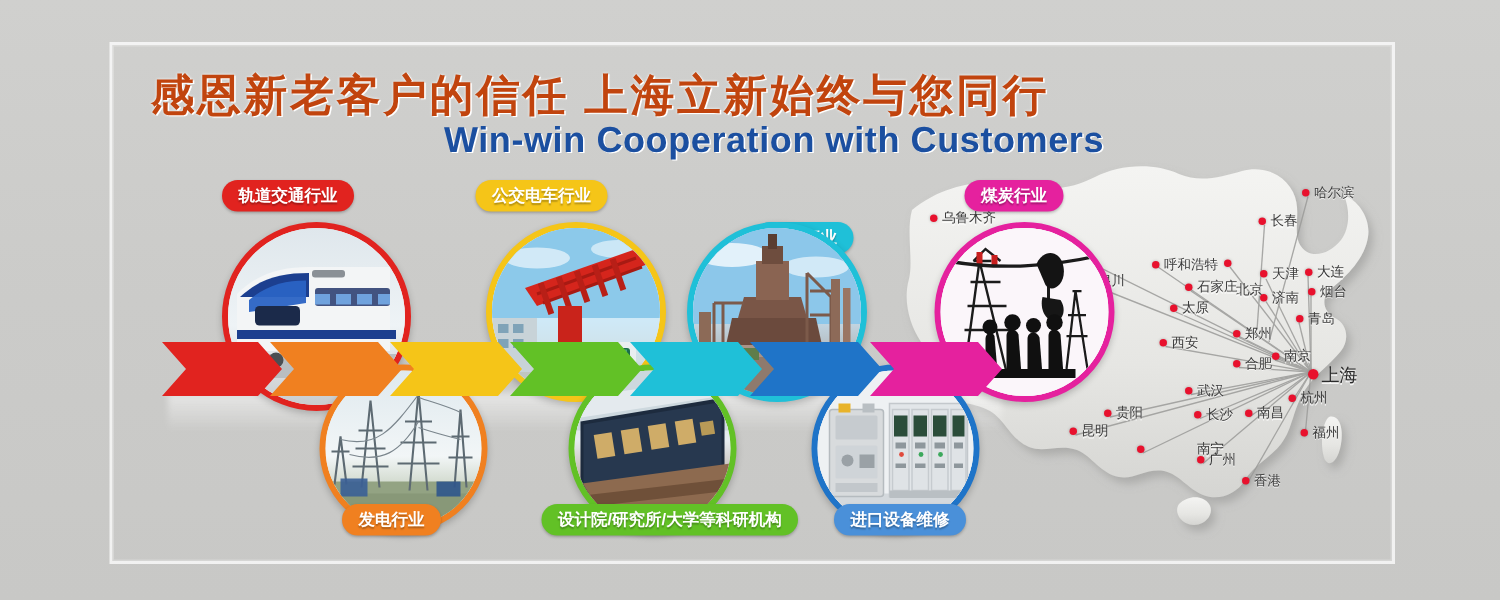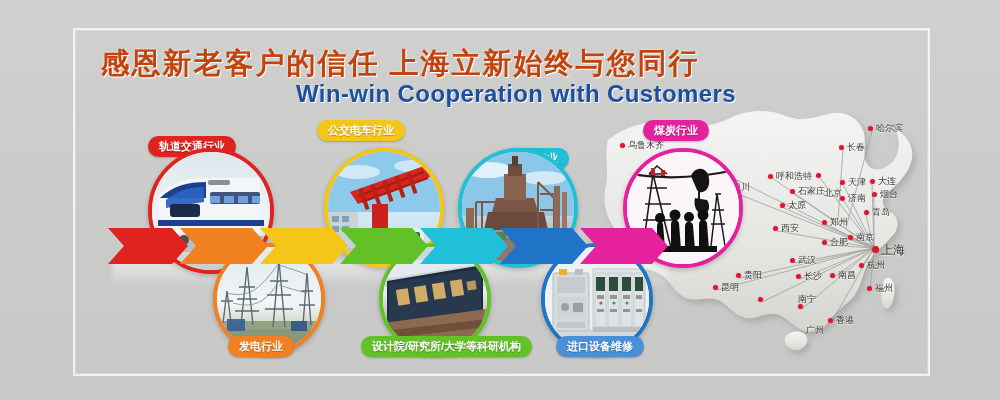--- a/index.html
+++ b/index.html
@@ -201,39 +201,39 @@
         <span class="city" style="left: 204px; top: 170px;">长沙</span>
         <span class="dot" style="left: 230px; top: 173px; background: rgb(232, 17, 45);"></span>
         <span class="city" style="left: 238px; top: 169px;">南昌</span>
         <span class="dot" style="left: 113px; top: 185px; background: rgb(232, 17, 45);"></span>
         <span class="city" style="left: 121px; top: 181px;">昆明</span>
         <span class="dot" style="left: 267px; top: 186px; background: rgb(232, 17, 45);"></span>
         <span class="city" style="left: 275px; top: 182px;">福州</span>
         <span class="dot" style="left: 158px; top: 197px; background: rgb(232, 17, 45);"></span>
         <span class="city" style="left: 166px; top: 193px; margin-left: 32px;">南宁</span>
         <span class="dot" style="left: 198px; top: 204px; background: rgb(232, 17, 45);"></span>
-        <span class="city" style="left: 206px; top: 200px; margin-top: 24px;">广州</span>
+        <span class="city" style="left: 206px; top: 200px;">广州</span>
         <span class="dot" style="left: 228px; top: 218px; background: rgb(232, 17, 45);"></span>
         <span class="city" style="left: 236px; top: 214px;">香港</span>
       </div>
   </div>
 
   <div class="ribbon-shadow"></div>
   <div class="ribbon" id="ribbon">
       <div class="chev" style="left: 0px; width: 80px; background: rgb(225, 35, 31); z-index: 7;"></div>
       <div class="chev" style="left: 72px; width: 88px; background: rgb(240, 128, 32); z-index: 6;"></div>
       <div class="chev" style="left: 152px; width: 88px; background: rgb(245, 197, 24); z-index: 5;"></div>
       <div class="chev" style="left: 232px; width: 88px; background: rgb(98, 193, 38); z-index: 4;"></div>
       <div class="chev" style="left: 312px; width: 88px; background: rgb(31, 192, 216); z-index: 3;"></div>
       <div class="chev" style="left: 392px; width: 88px; background: rgb(31, 116, 200); z-index: 2;"></div>
       <div class="chev" style="left: 472px; width: 88px; background: rgb(229, 33, 158); z-index: 1;"></div>
     </div>
 
   <div class="node">
-    <div class="tag" style="left:148px;top:136px;background:#e1231f;">轨道交通行业</div>
+    <div class="tag" style="left:148px;top:120px;background:#e1231f;">轨道交通行业</div>
     <div class="circle" style="left:148px;top:148px;width:118px;height:118px;border:4px solid #e1231f;">
       <div class="scene train-bg">
         <svg width="118" height="118" viewBox="0 0 118 118" aria-hidden="true">
           <rect x="0" y="0" width="118" height="118" fill="none"></rect>
           <path d="M10 84 H112 V100 H10 Z" fill="#b9bec1"></path>
           <path d="M6 44 C20 30 36 26 54 26 H108 V82 H6 Z" fill="#f3f5f6"></path>
           <path d="M8 46 C22 33 36 30 54 30 L54 46 Z" fill="#1c3f8f"></path>
           <path d="M14 48 C26 38 38 35 52 35 L52 50 L14 56 Z" fill="#2a63c4" opacity=".95"></path>
           <rect x="18" y="52" width="30" height="13" rx="3" fill="#1b2a4a"></rect>
           <rect x="58" y="40" width="50" height="12" rx="2" fill="#22366b" opacity=".85"></rect>

